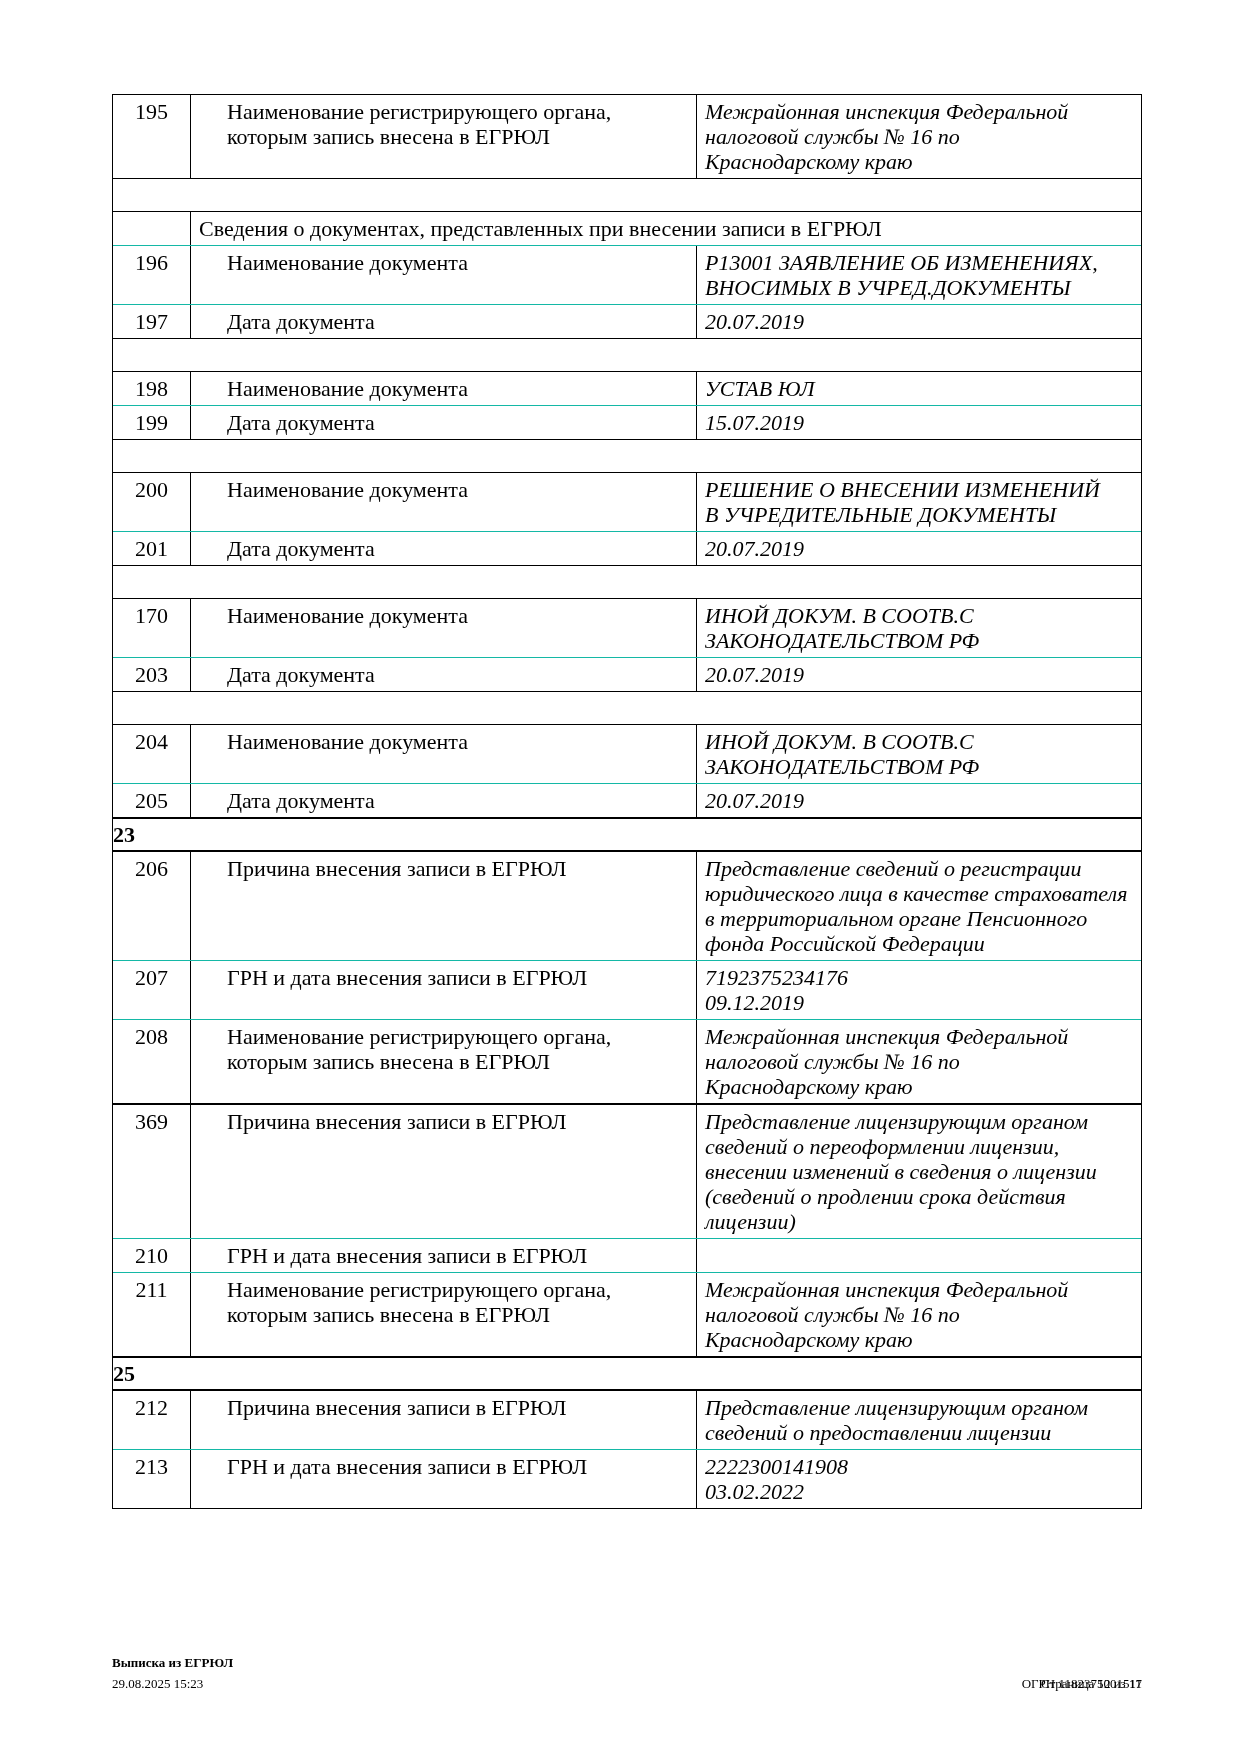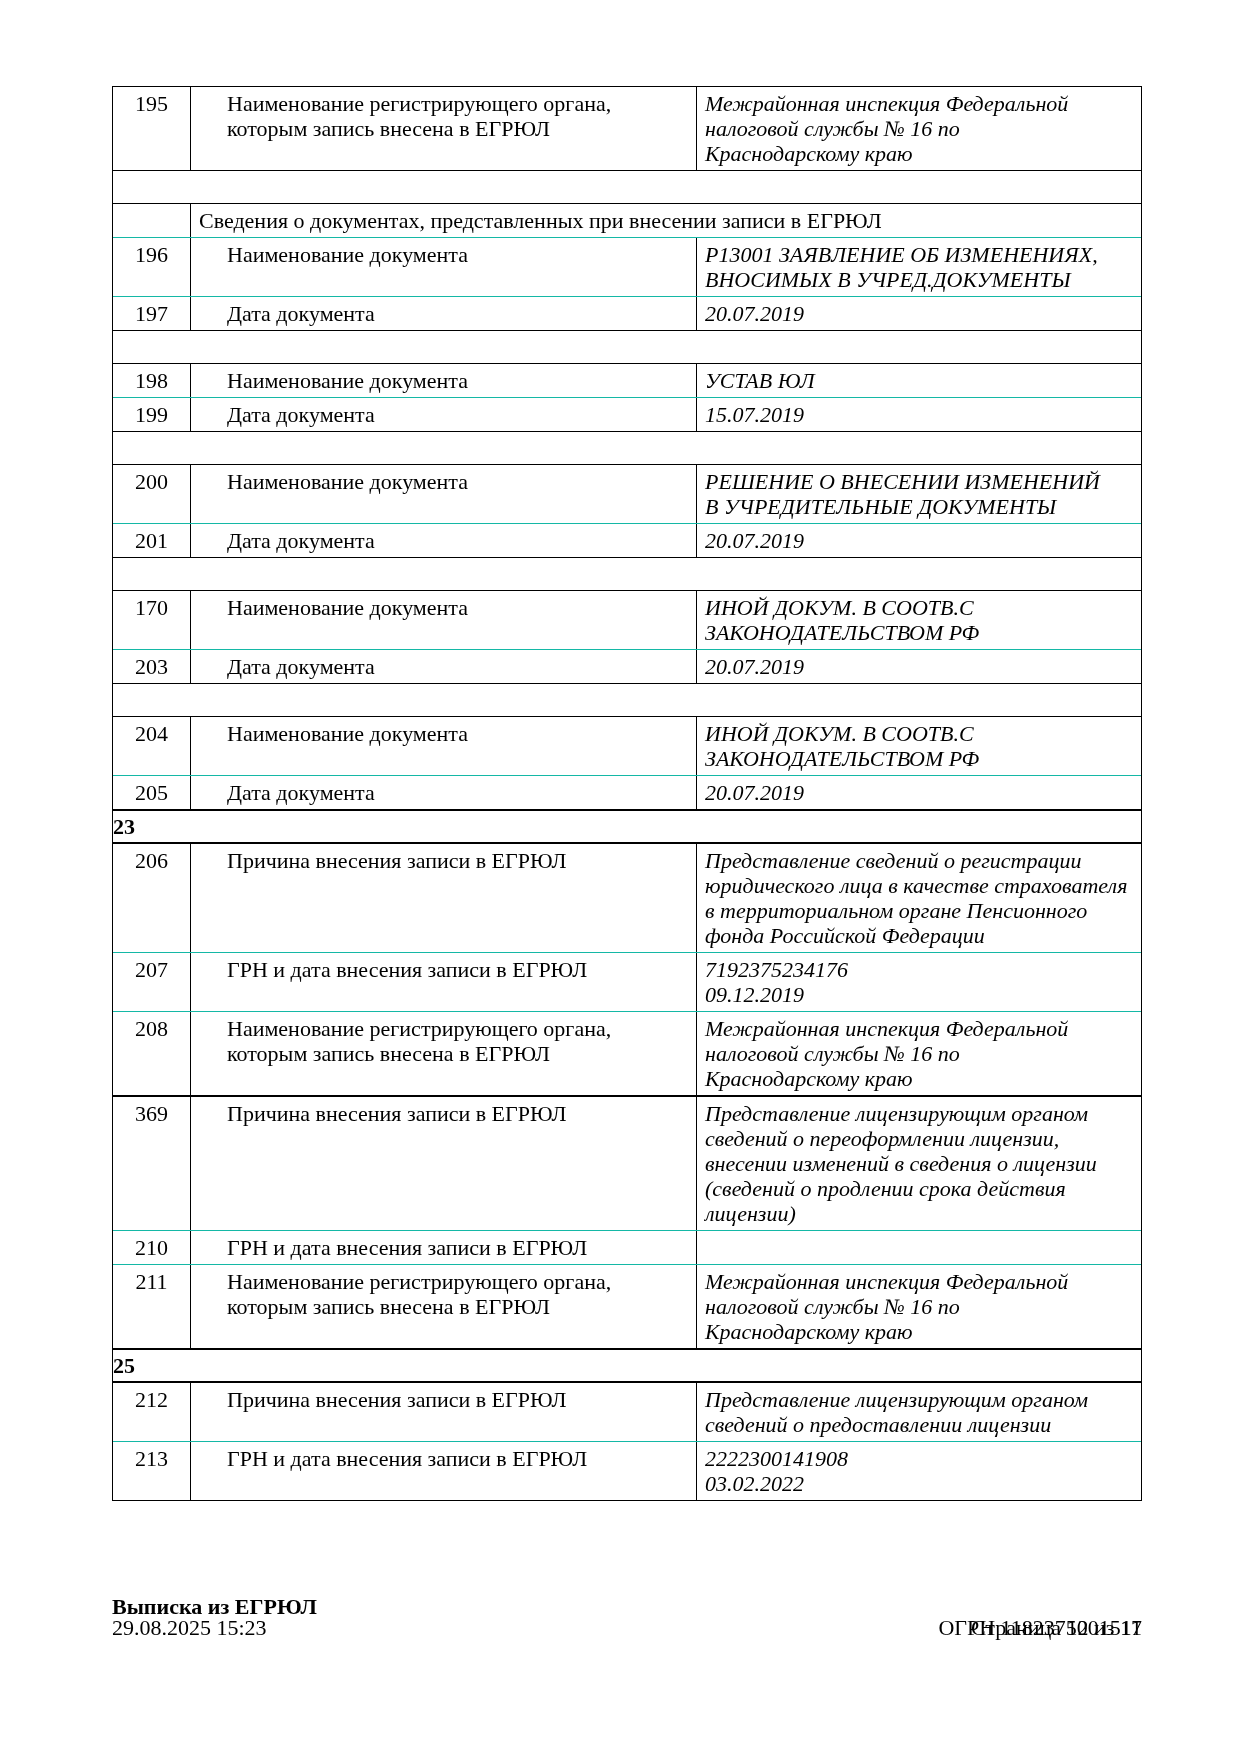--- a/index.html
+++ b/index.html
@@ -11,21 +11,21 @@
     height: 1755px;
     position: relative;
     background: #ffffff;
     color: #000000;
     font-family: "Liberation Serif", serif;
     overflow: hidden;
   }
   .egrul-table {
     position: absolute;
     left: 112px;
-    top: 86px;
+    top: 94px;
     width: 1030px;
   }
   .block {
     box-sizing: border-box;
     border: 1px solid #000;
     background: #fff;
   }
   .block.spacer-block {
     border-top: none;
     border-bottom: none;
@@ -68,23 +68,23 @@
   }
   .cell-section {
     width: 100%;
     text-align: left;
     font-weight: bold;
     padding: 3px 0;
   }
   .page-footer {
     position: absolute;
     left: 112px;
-    top: 1596px;
+    top: 1652px;
     width: 1030px;
-    font-size: 22px;
+    font-size: 13px;
     line-height: 21px;
   }
   .footer-title {
     font-weight: bold;
   }
   .footer-line2 {
     position: relative;
     display: flex;
     justify-content: space-between;
   }

